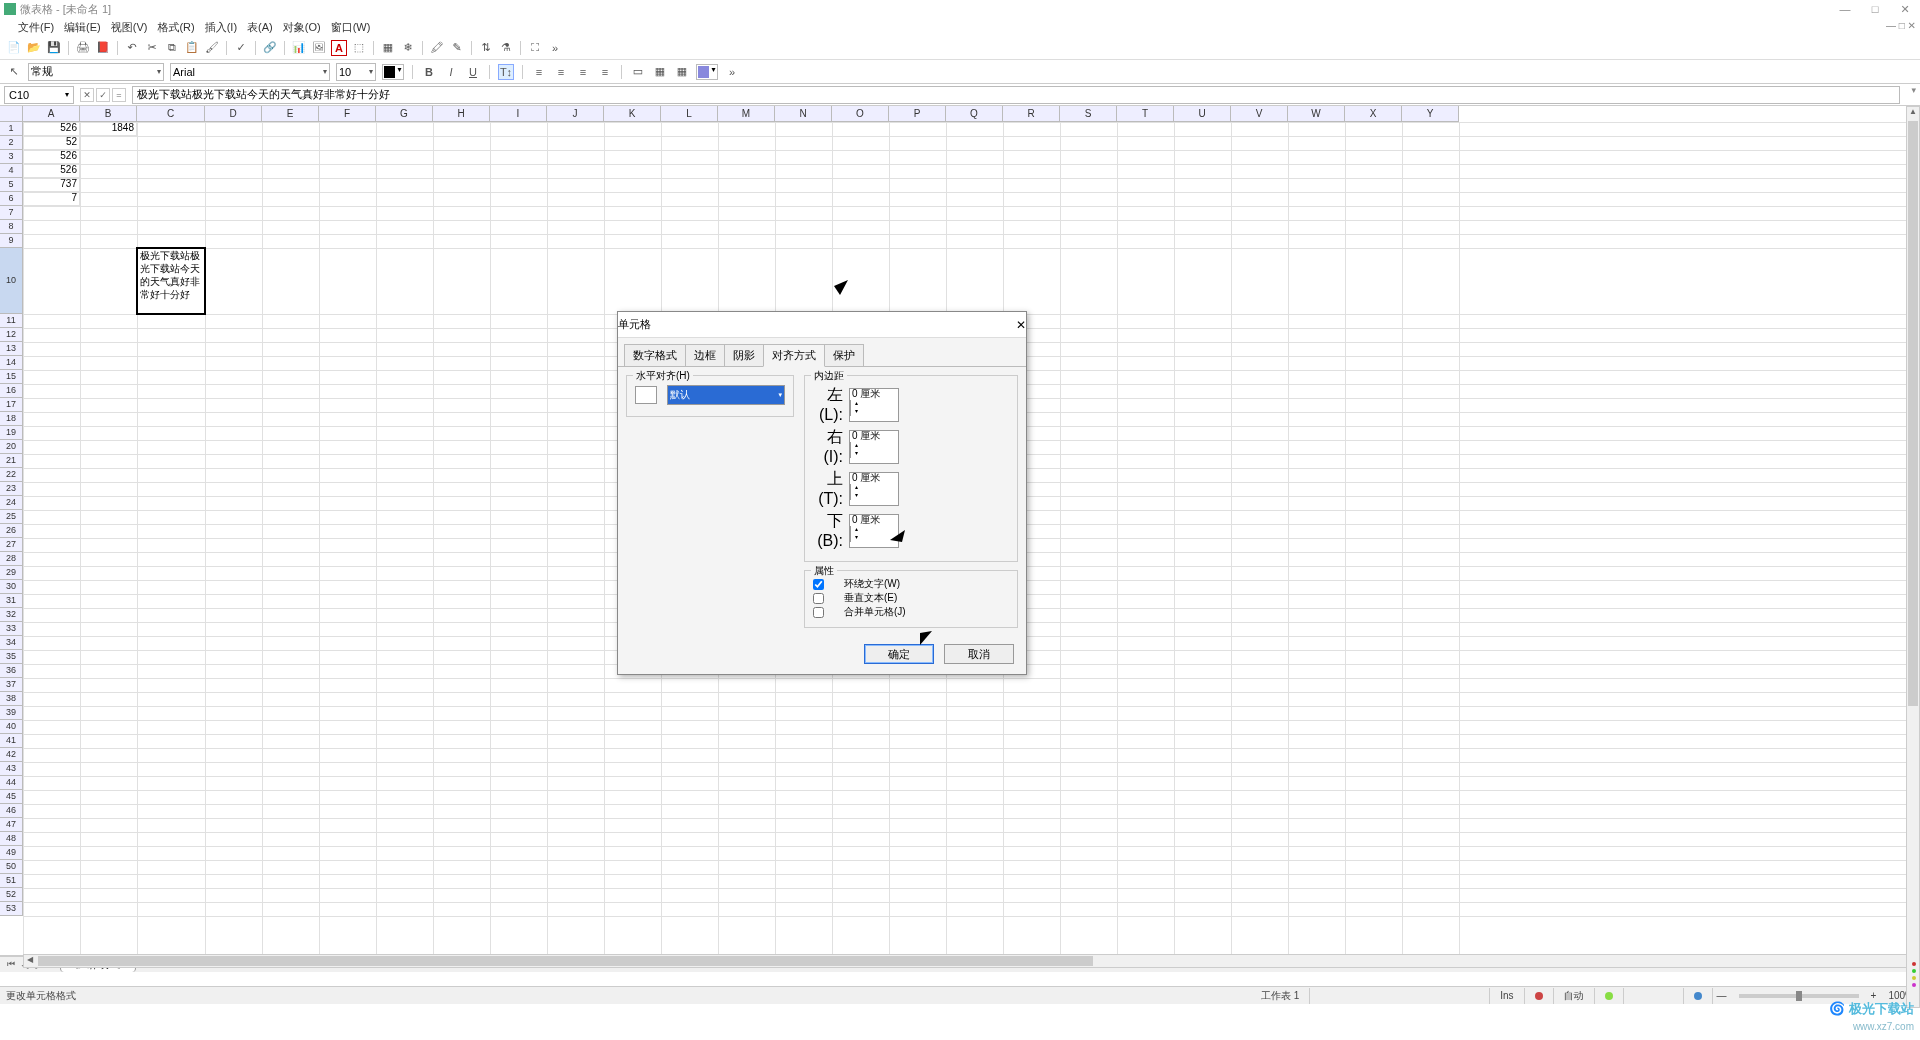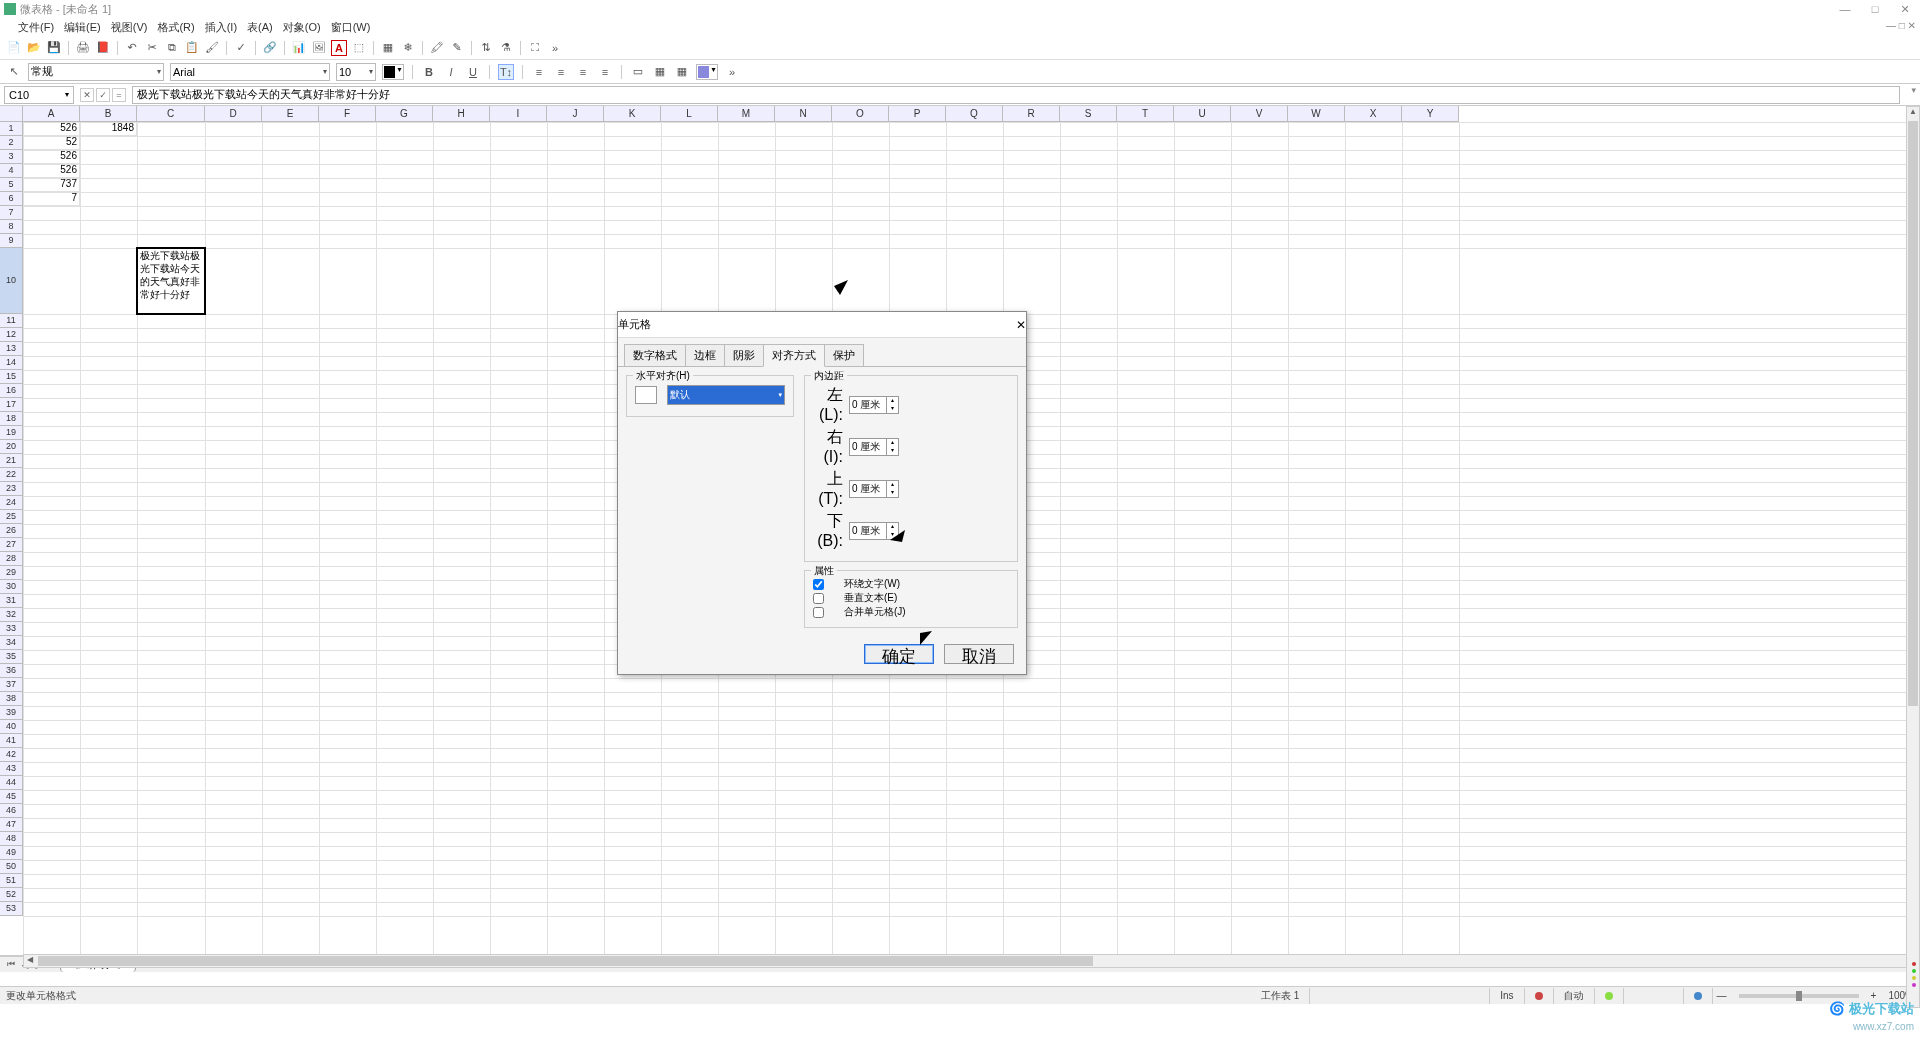--- a/index.html
+++ b/index.html
@@ -64,33 +64,33 @@
 .dlg-close { font-size:12px; }
 .dlg-tabs { display:flex; margin:6px 6px 0; }
 .dlg-tab { padding:3px 8px; border:1px solid #bbb; background:#eee; font-size:11px; margin-right:-1px; }
 .dlg-tab.active { background:#f4f4f4; border-bottom:1px solid #f4f4f4; position:relative; z-index:1; }
 .dlg-body { padding:8px; border-top:1px solid #bbb; margin-top:-1px; display:flex; gap:10px; }
 .dlg-left, .dlg-right { display:flex; flex-direction:column; gap:8px; }
 .fieldset { border:1px solid #ccc; padding:6px 8px 8px; position:relative; font-size:11px; }
 .fieldset .legend { position:absolute; top:-7px; left:6px; background:#f4f4f4; padding:0 3px; font-size:10px; }
 .fs-row { display:flex; align-items:center; gap:6px; margin:3px 0; }
 .fs-label { width:30px; text-align:right; font-size:16px; }
-.fs-spin { width:50px; height:18px; border:1px solid #999; background:#fff; display:flex; }
+.fs-spin { width:50px; height:34px; border:1px solid #999; background:#fff; display:flex;flex-direction:column; }
 .fs-spin input { border:none; width:36px; font-size:10px; padding:0 2px; }
 .fs-spin .spb { width:12px; display:flex; flex-direction:column; }
 .fs-spin .spb div { height:8px; border-left:1px solid #999; font-size:6px; text-align:center; line-height:7px; }
 .dd { height:20px; border:1px solid #999; background:#fff; display:flex; align-items:center; justify-content:space-between; padding:0 2px; font-size:10px; }
 .dd.sel { background:#2a6bd4; color:#fff; }
 .dd .ar { font-size:7px; color:#555; }
 .dd.sel .ar { color:#fff; }
 .preview-ico { width:22px; height:18px; border:1px solid #999; background:#fff; margin-right:4px; }
 .chk { display:flex; align-items:center; gap:20px; font-size:10px; }
 .chk input { width:11px; height:11px; }
 .dlg-btns { display:flex; justify-content:flex-end; gap:10px; padding:8px 12px 10px; }
-.dlg-btn { width:70px; height:20px; border:1px solid #999; background:#eee; font-size:17px; }
+.dlg-btn { width:70px; height:20px; border:1px solid #999; background:#eee; font-size:11px; }
 .dlg-btn.def { border:1px solid #2a6bd4; box-shadow:0 0 0 1px #8bf inset; }
 
 .arrow { position:absolute; pointer-events:none; }
 .watermark { position:absolute; right:6px; bottom:22px; font-size:13px; color:#5bd; font-weight:bold; }
 .watermark2 { position:absolute; right:6px; bottom:8px; font-size:10px; color:#8bc; }
 .side-dots { position:absolute; right:2px; bottom:50px; width:8px; }
 .side-dots div { width:4px; height:4px; border-radius:2px; margin:3px auto; }
 </style>
 </head>
 <body>

